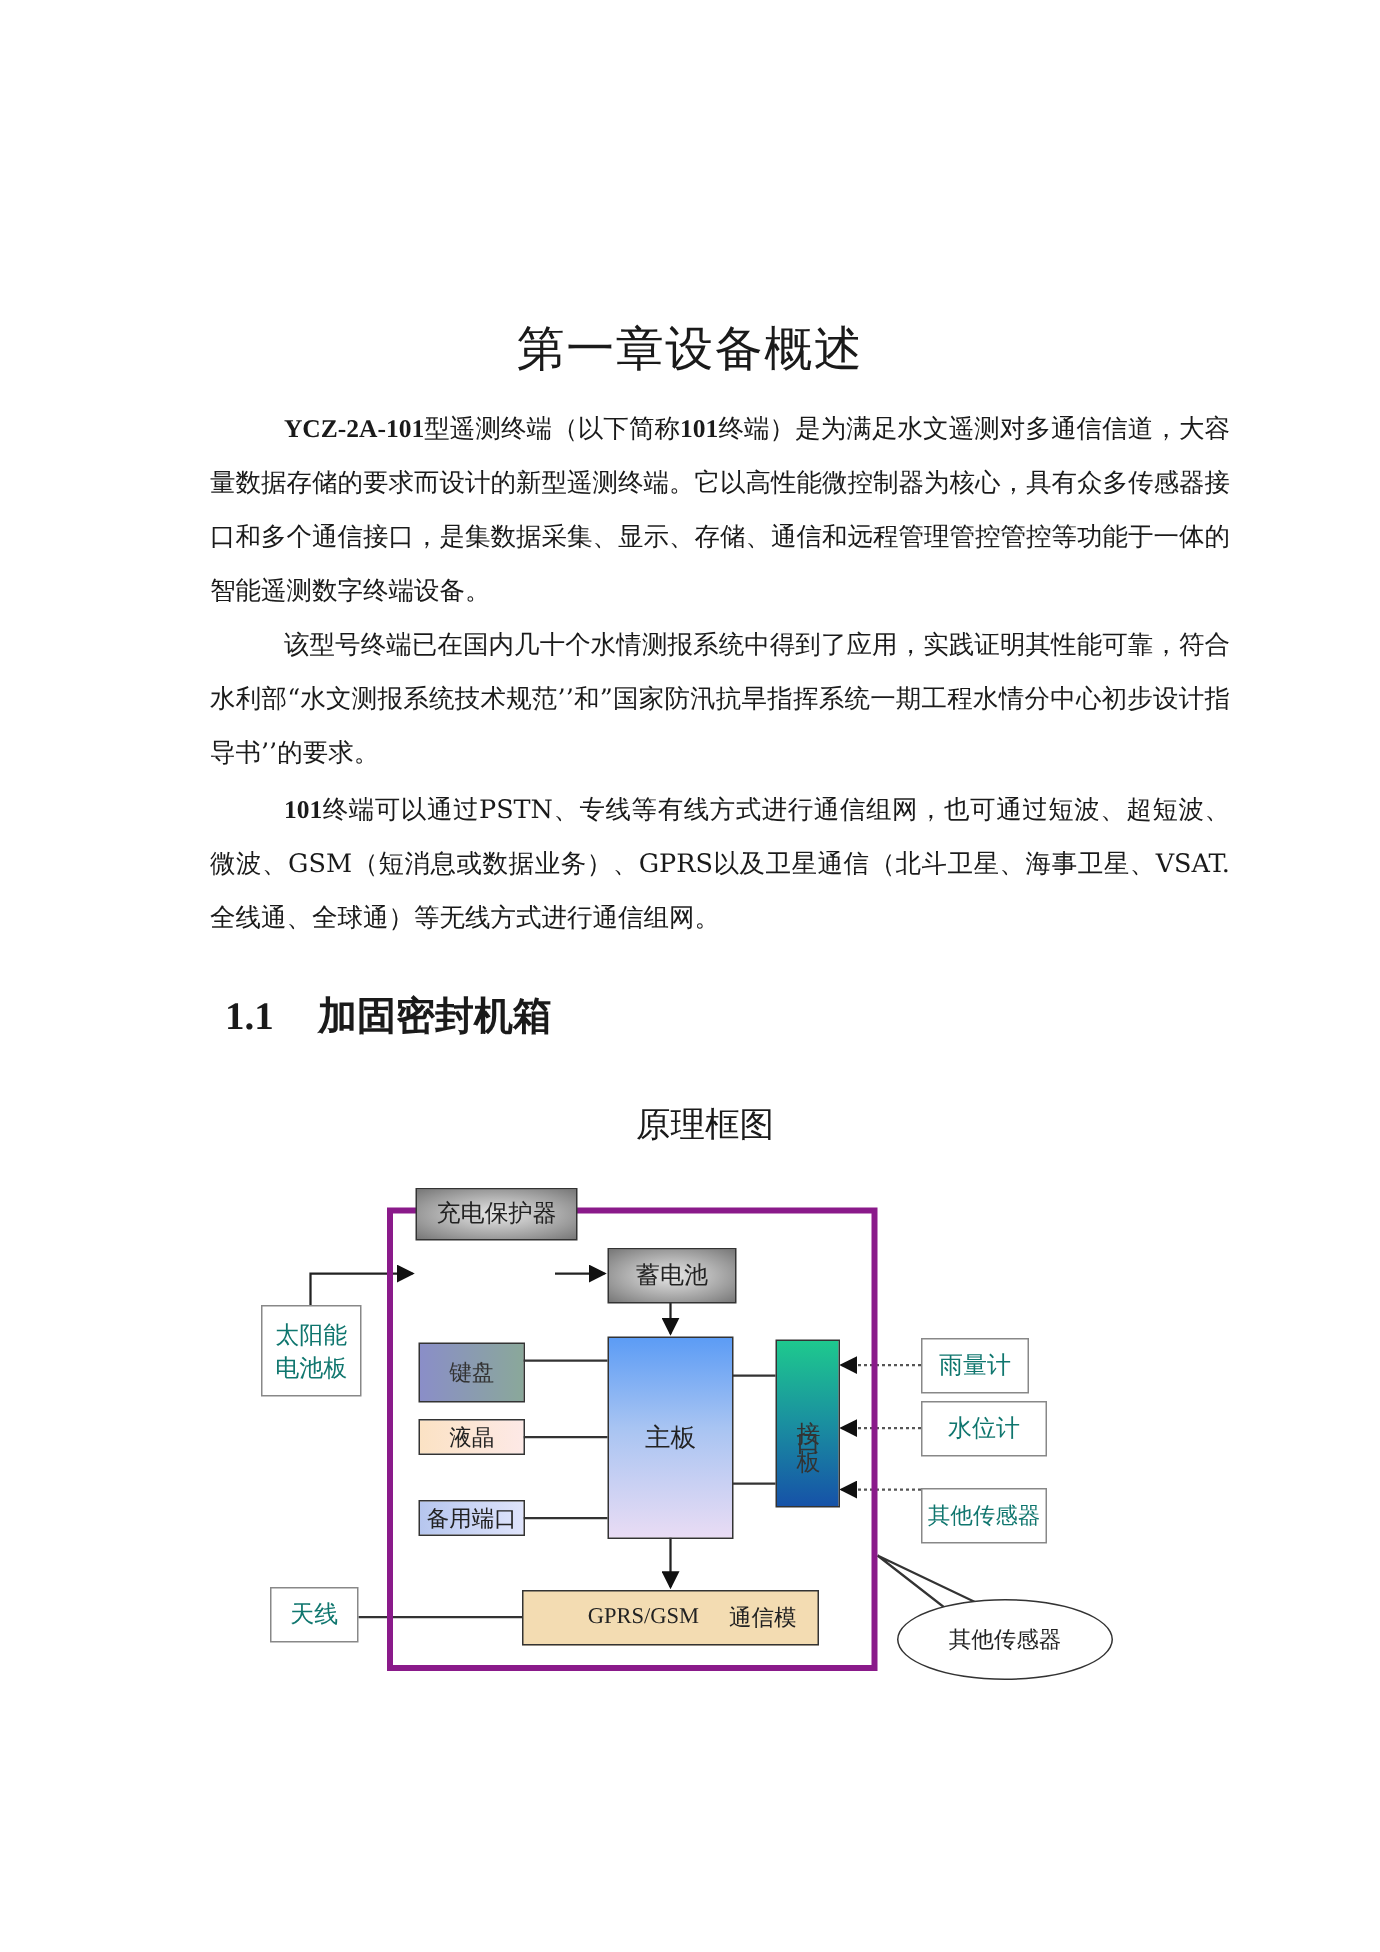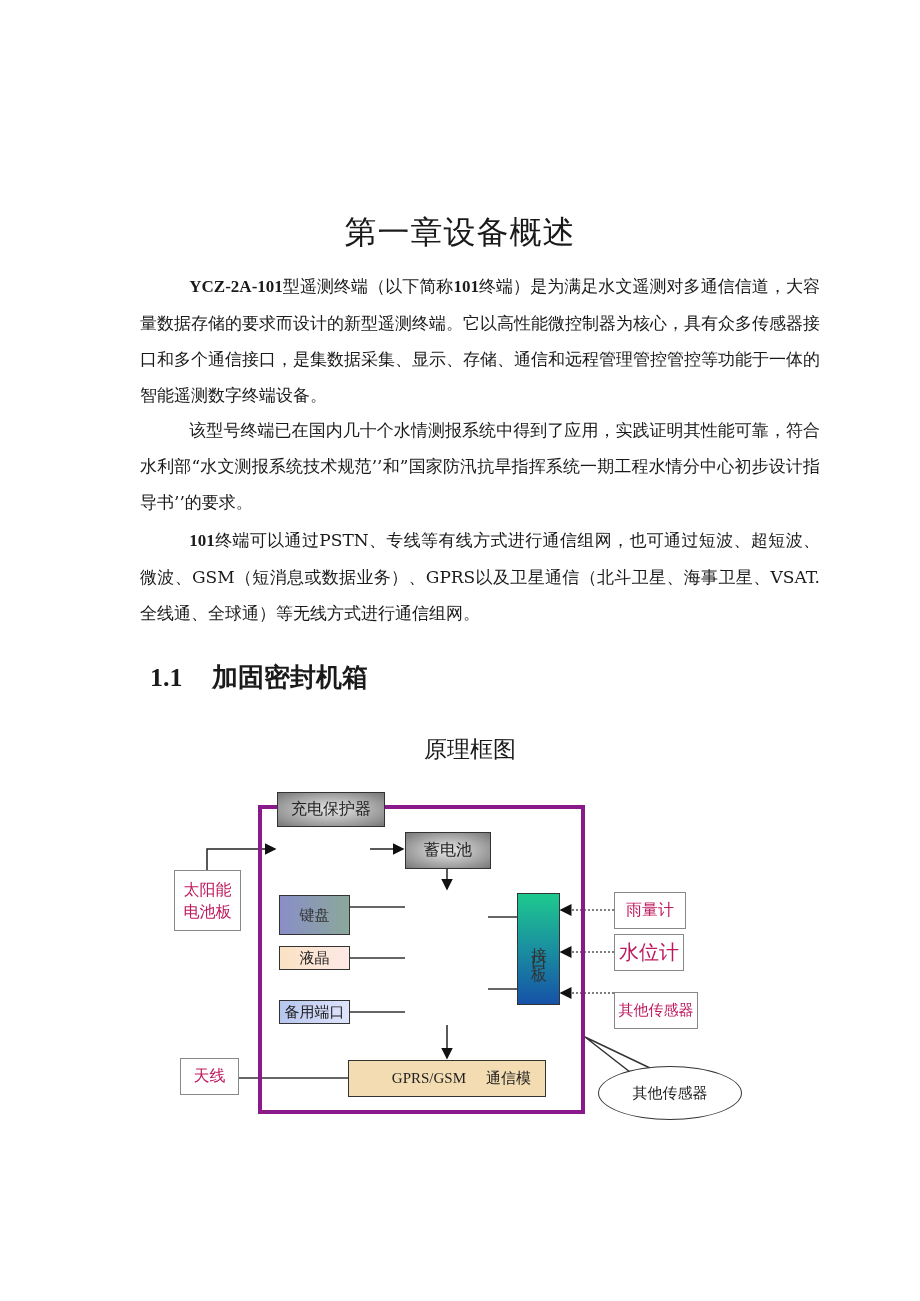--- a/index.html
+++ b/index.html
@@ -15,21 +15,21 @@
   .p2 { top: 412px; }
   .p3 { top: 522px; }
   .section-heading { left: 150px; top: 660px; font-size: 26px; }
   .section-heading .num { font-family: "Liberation Serif", serif; font-weight: bold; display: inline-block; width: 62px; }
   .diagram-title { left: 0; width: 920px; top: 734px; text-align: center; font-size: 23px; padding-left: 10px; }
 
   .diagram { left: 0; top: 0; width: 920px; height: 1301px; }
   .box { position: absolute; box-sizing: border-box; display: flex; align-items: center; justify-content: center;
          font-size: 15px; color: #222; }
   .enclosure { left: 258px; top: 805px; width: 327px; height: 309px; border: 4px solid #8a1a8a; }
-  .ext { background: #fff; border: 1.5px solid #888; color: #be185d; }
+  .ext { background: #fff; border: 1.5px solid #888; color: #0f766e; }
   .dark { border: 1.5px solid #333; background: radial-gradient(ellipse at center, #e8e8e8 0%, #9a9a9a 70%, #777 100%); color: #222; font-size: 16px; }
   .kbd { border: 1.5px solid #333; background: linear-gradient(90deg, #8a8ec8 0%, #8aa89a 100%); color: #333; }
   .lcd { border: 1.5px solid #333; background: linear-gradient(90deg, #fbe2c4 0%, #fde9e6 100%); }
   .spare { border: 1.5px solid #333; background: linear-gradient(90deg, #b6c6ee 0%, #dfe4fb 100%); }
   .main { border: 1.5px solid #333; background: linear-gradient(180deg, #5c9cf5 0%, #a8c4f2 45%, #e9dcf4 100%); font-size: 17px; }
   .iface { border: 1.5px solid #333; background: linear-gradient(180deg, #1ec98e 0%, #1a8fa0 50%, #1652a8 100%);
            color: #333; writing-mode: vertical-rl; letter-spacing: 10px; font-size: 16px; }
   .gprs { border: 1.5px solid #333; background: #f3dcb2; justify-content: flex-end; padding-right: 14px; font-size: 15px; }
   .gprs span.lat { font-family: "Liberation Serif", serif; margin-right: 20px; }
   .callout { left: 598px; top: 1066px; width: 144px; height: 54px; border: 1.5px solid #333; border-radius: 50%;
@@ -90,25 +90,26 @@
     <span>电池板</span>
   </div>
 
   <div class="box dark" style="left:277px;top:792px;width:108px;height:35px;">充电保护器</div>
   <div class="box dark" style="left:405px;top:832px;width:86px;height:37px;">蓄电池</div>
 
   <div class="box kbd" style="left:279px;top:895px;width:71px;height:40px;">键盘</div>
   <div class="box lcd" style="left:279px;top:946px;width:71px;height:24px;">液晶</div>
   <div class="box spare" style="left:279px;top:1000px;width:71px;height:24px;">备用端口</div>
 
+  <div class="box main" style="left:405px;top:891px;width:84px;height:135px;">主板</div>
 
   <div class="box iface" style="left:517px;top:893px;width:43px;height:112px;">接口板</div>
 
   <div class="box ext" style="left:614px;top:892px;width:72px;height:37px;font-size:16px;">雨量计</div>
-  <div class="box ext" style="left:614px;top:934px;width:70px;height:37px;font-size:20px;">水位计</div>
+  <div class="box ext" style="left:614px;top:934px;width:84px;height:37px;font-size:16px;">水位计</div>
   <div class="box ext" style="left:614px;top:976px;width:84px;height:37px;font-size:15px;margin-top:16px;">其他传感器</div>
 
   <div class="box ext" style="left:180px;top:1058px;width:59px;height:37px;font-size:16px;">天线</div>
 
   <div class="box gprs" style="left:348px;top:1060px;width:198px;height:37px;">
     <span class="lat">GPRS/GSM</span>
     <span>通信模</span>
   </div>
 
   <div class="box callout abs">其他传感器</div>

